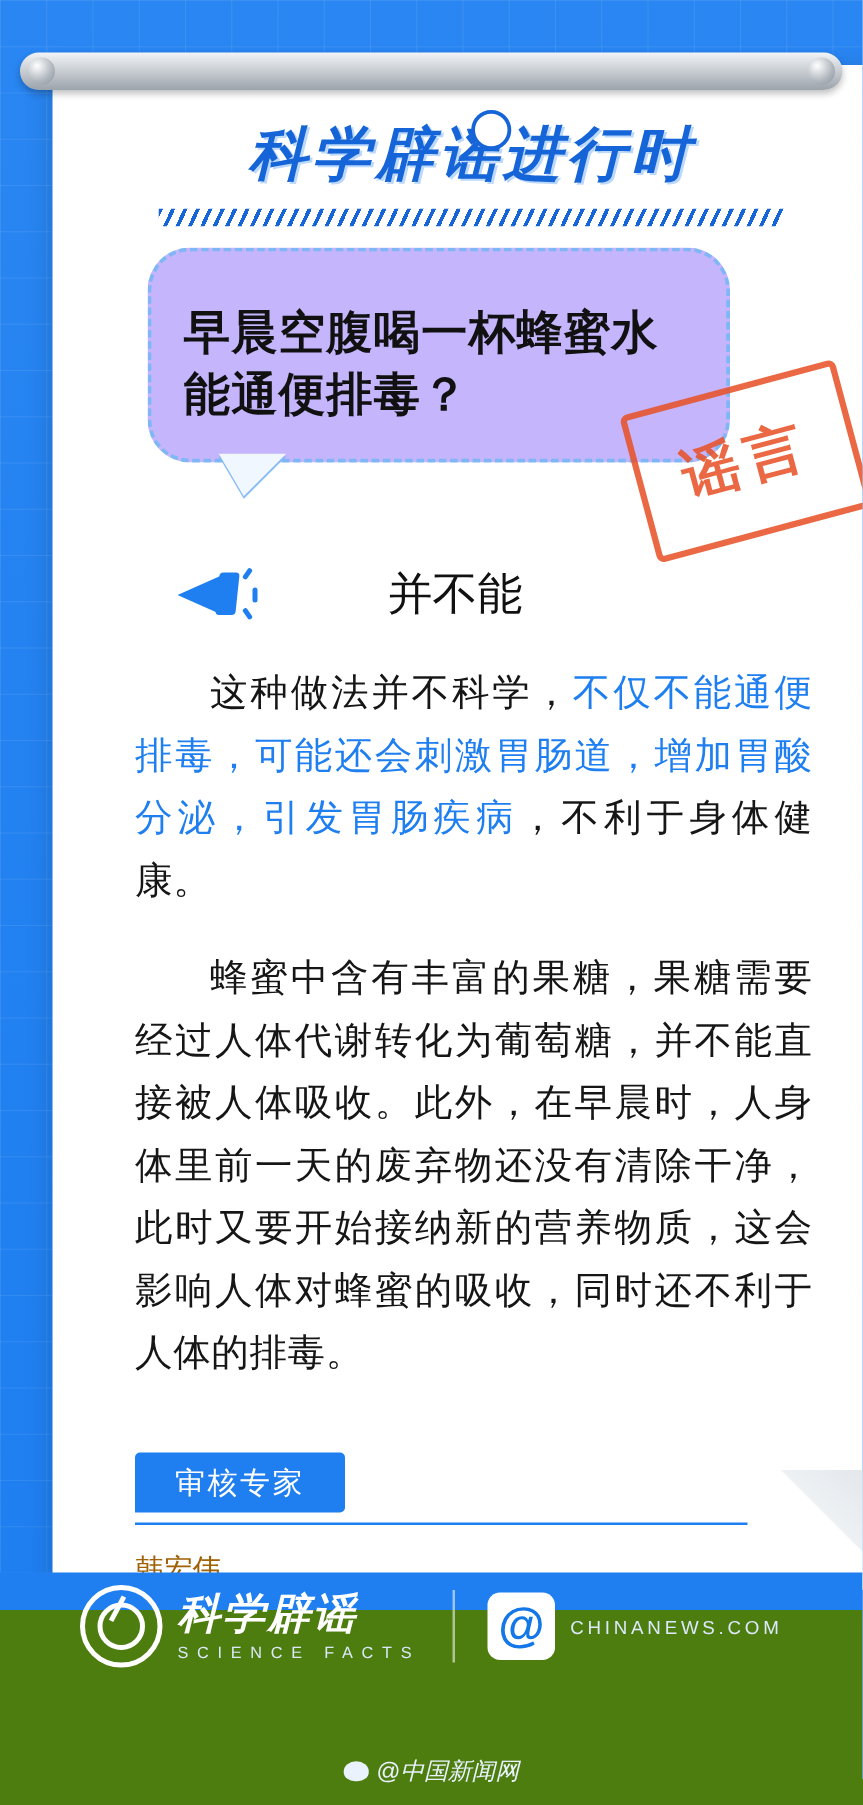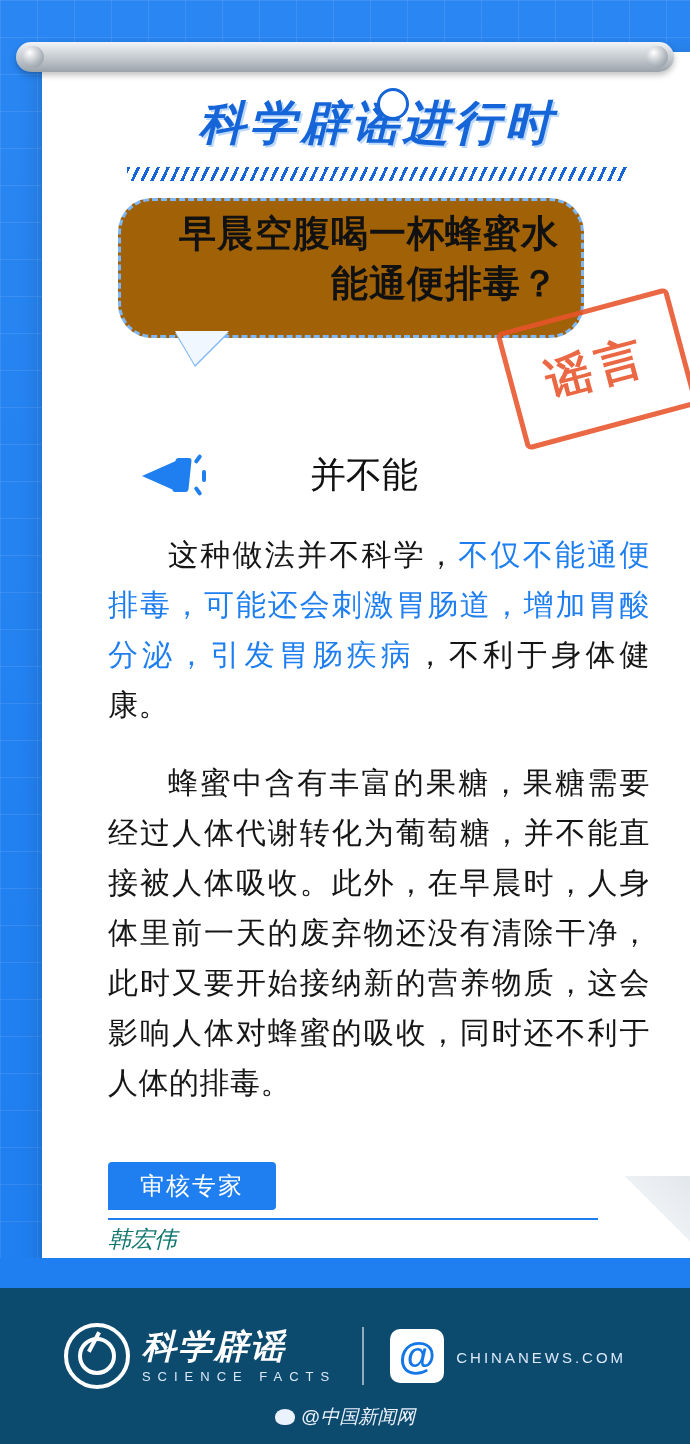--- a/index.html
+++ b/index.html
@@ -150,23 +150,22 @@
   .bubble-wrap {
     position: absolute;
     left: 76px;
     top: 146px;
     width: 466px;
   }
   .bubble {
     position: relative;
     border: 3px dashed #7fb6f5;
     border-radius: 34px;
-    background: #a16207;
-    padding: 8px 22px 26px 26px;
-    text-align: right;
+    background: #c4b5fd;
+    padding: 40px 22px 26px 26px;
   }
   .bubble-text {
     font-size: 37px;
     font-weight: bold;
     color: #111;
     line-height: 1.35;
     letter-spacing: 1px;
   }
   .bubble-tail {
     position: absolute;
@@ -299,41 +298,40 @@
     border-radius: 4px 4px 4px 0;
     letter-spacing: 2px;
   }
   .reviewer-line {
     margin-top: 8px;
     height: 2px;
     background: #1f7ff0;
     width: 490px;
   }
   .reviewer-name {
-    margin-top: 2px;
+    margin-top: 18px;
     font-size: 23px;
-    color: #0f766e;
+    color: #a16207;
     line-height: 34px;
-    font-style: italic;
   }
   .reviewer-org {
     font-size: 23px;
     color: #222;
     line-height: 34px;
   }
 
   
   .footer {
     position: absolute;
     left: 0; right: 0;
     bottom: 0;
     height: 156px;
-    background: #0c4a6e;
-    display: flex;
-    align-items: center;
+    background: #4d7c0f;
+    display: flex;
+    align-items: flex-start;
     justify-content: center;
   }
   .footer-strip {
     position: absolute;
     left: 0; right: 0;
     bottom: 156px;
     height: 30px;
     background: #1f7ff0;
   }
   .footer-inner {

